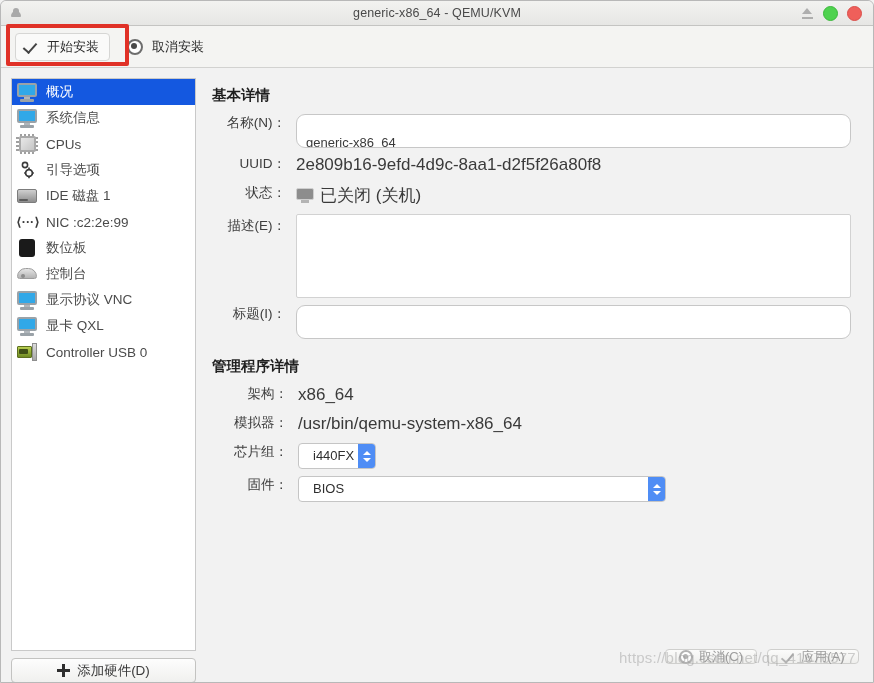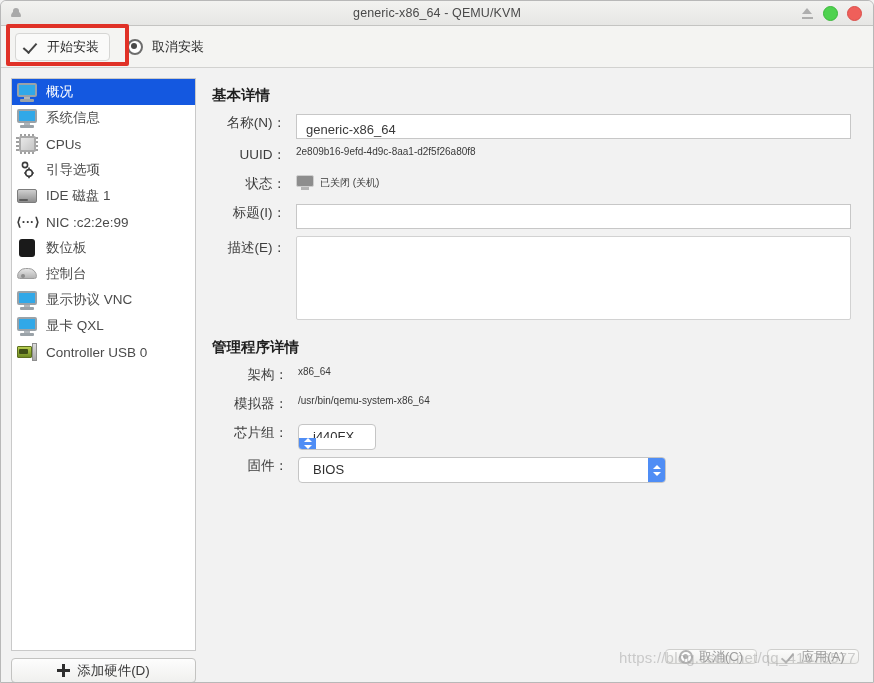--- a/index.html
+++ b/index.html
@@ -349,33 +349,33 @@
     width: 84px;
     text-align: right;
     font-size: 13.5px;
     color: #3d3d3d;
     padding-right: 10px;
     flex: 0 0 auto;
     white-space: nowrap;
   }
   .row-lbl.wide { width: 86px; }
   .row-val {
-    font-size: 10px;
+    font-size: 17px;
     color: #3a3a3a;
     white-space: nowrap;
   }
   .txtfield {
     flex: 1 1 auto;
     height: 25px;
     background: #ffffff;
     border: 1px solid #c7c7c7;
-    border-radius: 0;
+    border-radius: 9px;
     font-size: 13px;
     color: #3a3a3a;
-    padding: 3px 9px;
+    padding: 16px 9px;
     line-height: 23px;
     overflow: hidden;
     white-space: nowrap;
   }
   .txtarea {
     flex: 1 1 auto;
     height: 84px;
     background: #ffffff;
     border: 1px solid #d2d2d2;
     border-radius: 2px;
@@ -396,21 +396,21 @@
   
   .sel-wrap {
     display: inline-flex;
     align-items: stretch;
     height: 26px;
     background: #ffffff;
     border: 1px solid #c5c5c5;
     border-radius: 4px;
     overflow: hidden;
   }
-  .sel-wrap.small { width: 78px; flex-direction: column; }
+  .sel-wrap.small { width: 78px; }
   .sel-wrap.big   { width: 368px; }
   .sel-text {
     flex: 1 1 auto;
     font-size: 13px;
     color: #2f2f2f;
     line-height: 24px;
     padding-left: 14px;
     white-space: nowrap;
     overflow: hidden;
   }
@@ -644,28 +644,28 @@
         <div class="row-lbl">状态：</div>
         <div class="state-wrap">
           <span class="mini-mon">
             <span class="s"></span>
               <span class="b"></span>
           </span>
           <span class="row-val">已关闭 (关机)</span>
         </div>
       </div>
 
+      <div class="row" style="align-items:flex-start;">
+        <div class="row-lbl" style="padding-top:3px;">描述(E)：</div>
+        <div class="txtarea"></div>
+      </div>
+
       <div class="row">
         <div class="row-lbl">标题(I)：</div>
         <div class="txtfield"></div>
-      </div>
-
-      <div class="row" style="align-items:flex-start;">
-        <div class="row-lbl" style="padding-top:3px;">描述(E)：</div>
-        <div class="txtarea"></div>
       </div>
 
       <div class="sect-title" style="margin-top:18px;">管理程序详情</div>
 
 
       <div class="row">
         <div class="row-lbl wide">架构：</div>
         <div class="row-val">x86_64</div>
       </div>
 

